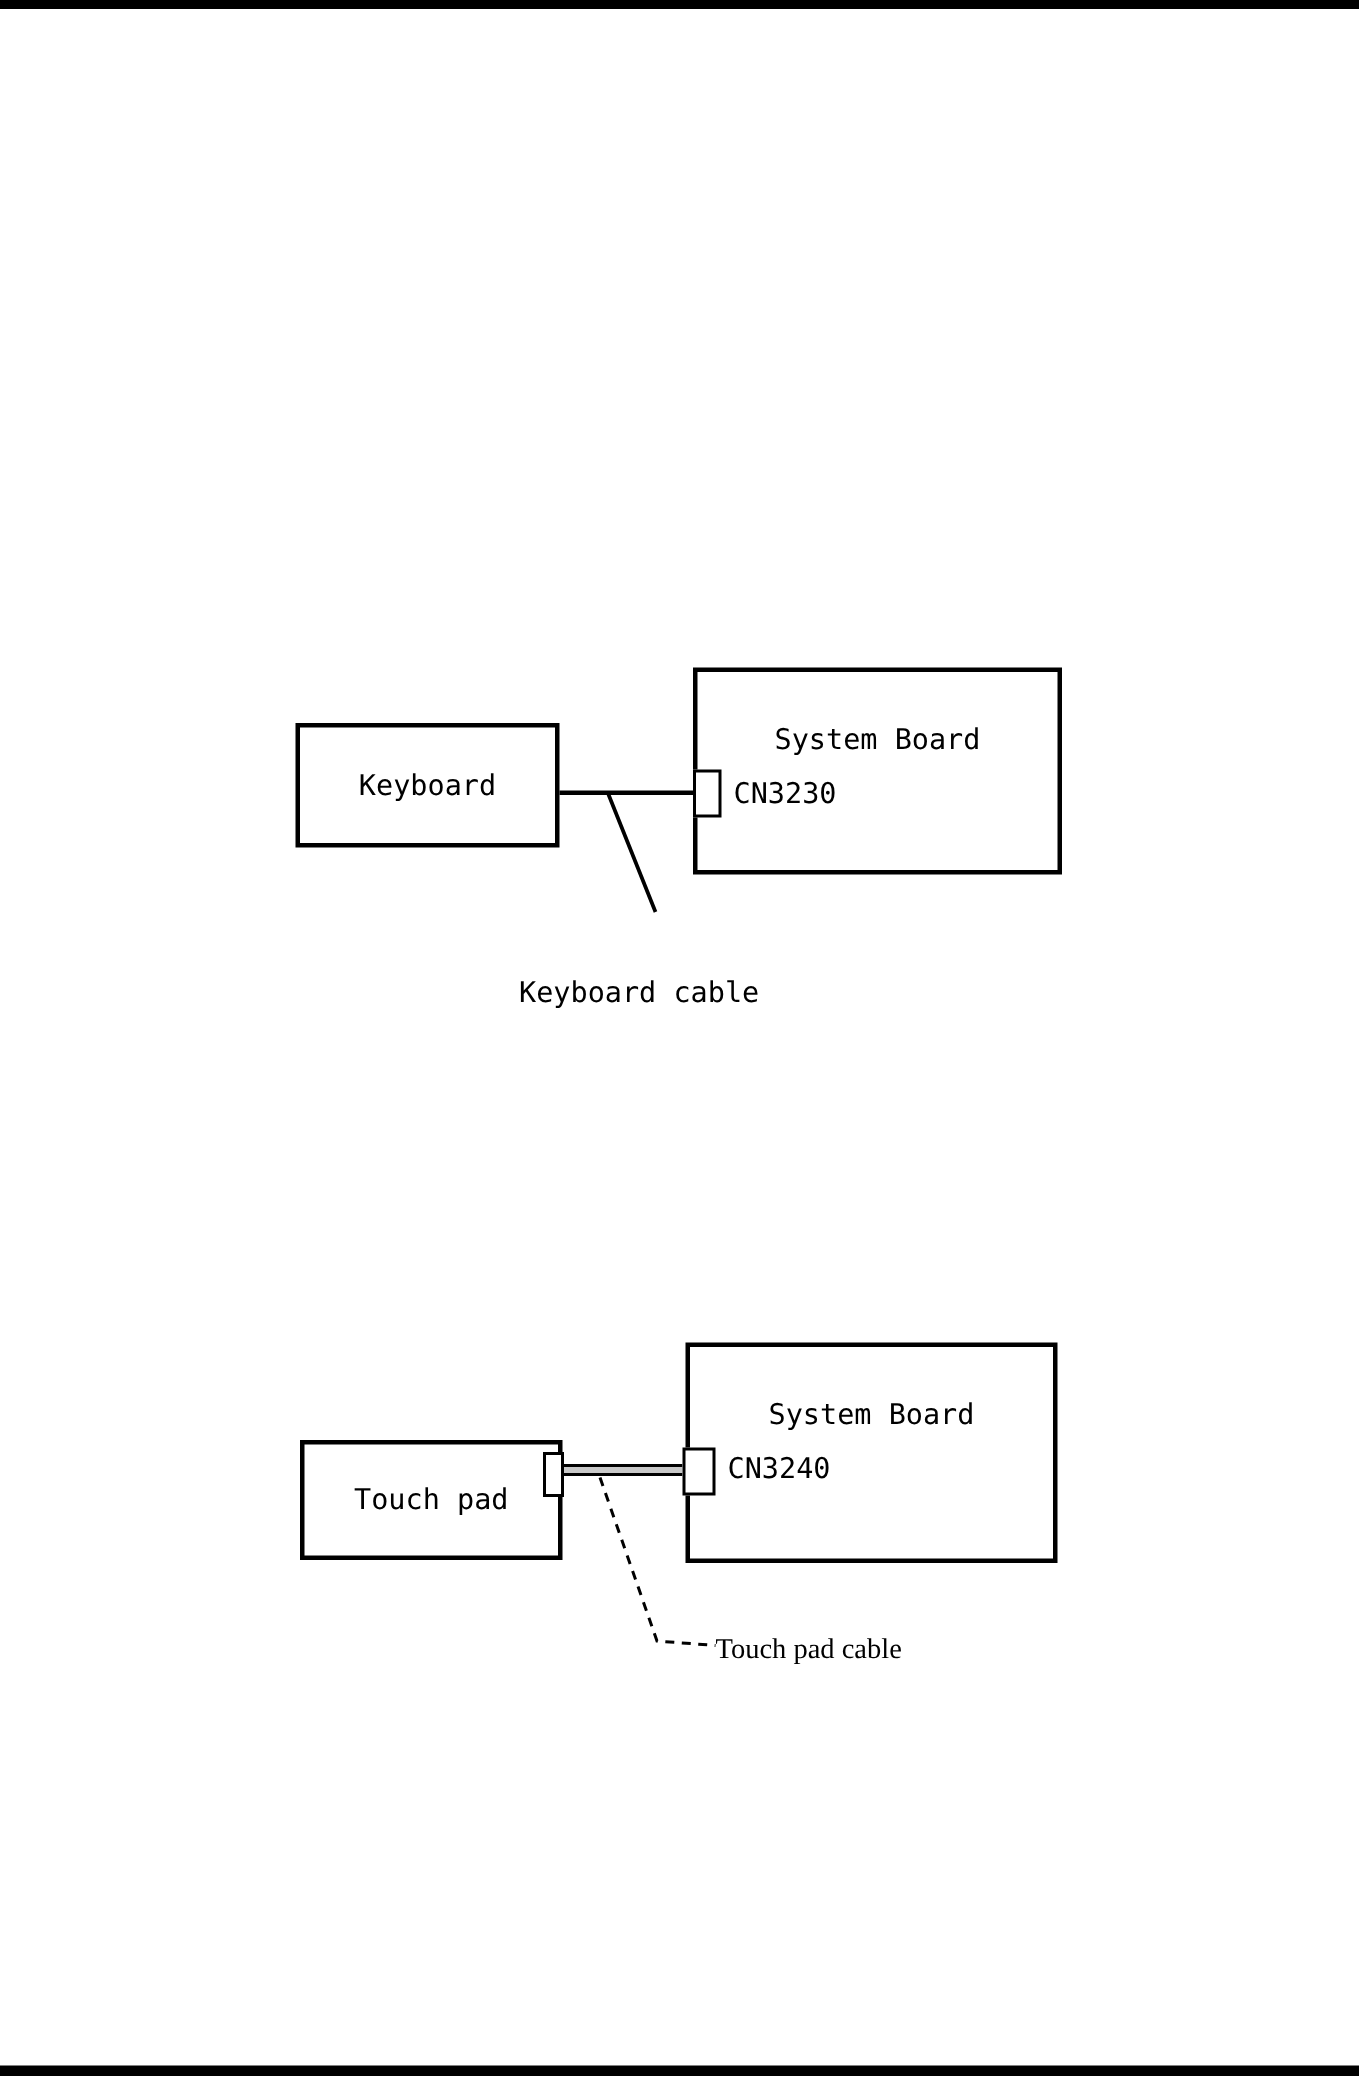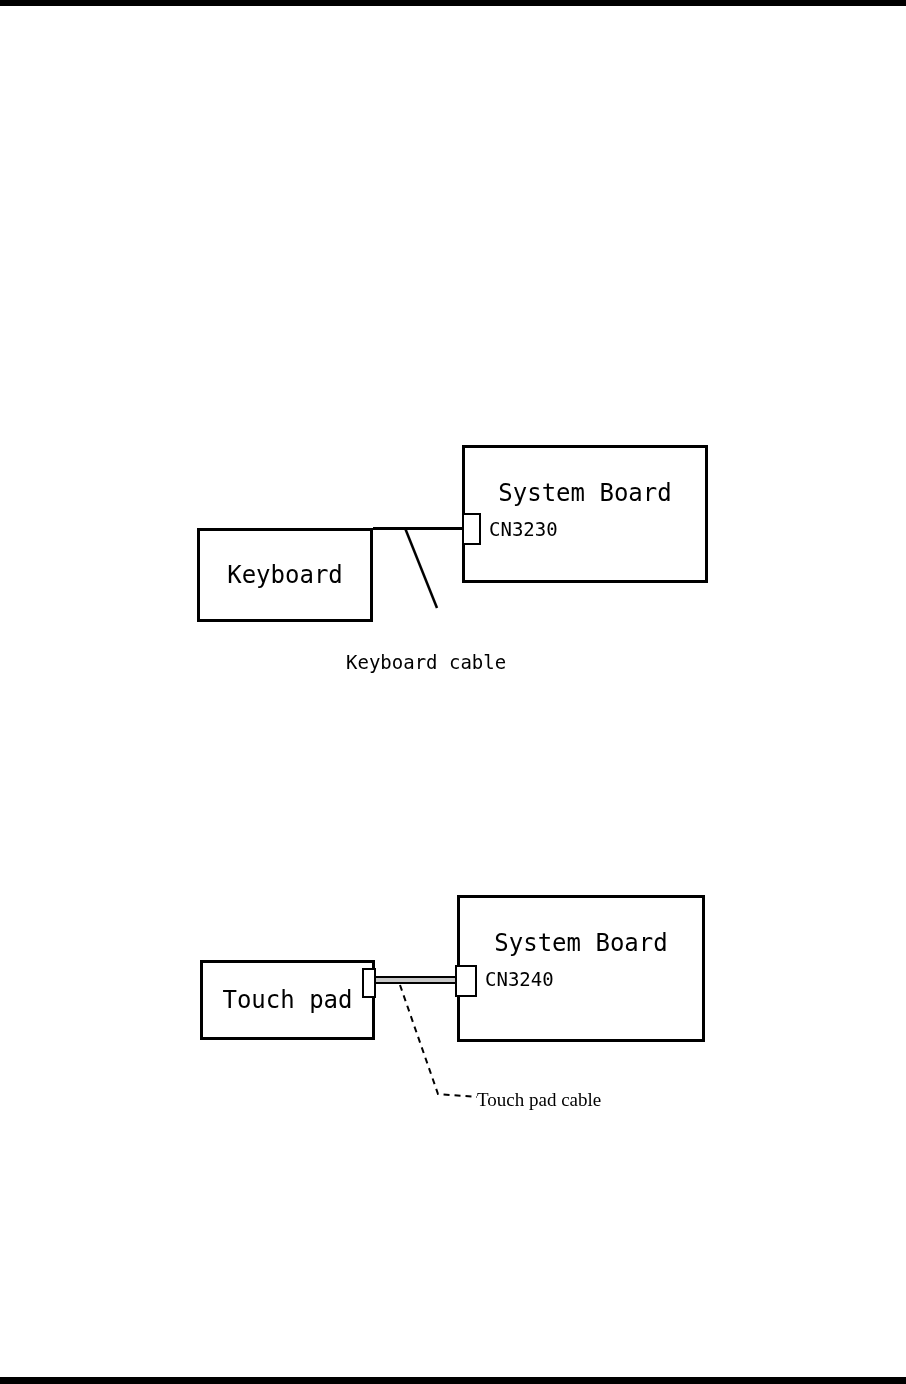--- a/index.html
+++ b/index.html
@@ -17,21 +17,21 @@
   .rule-bottom { top: 1377px; height: 7px; }
 
   .box {
     position: absolute;
     border: 3px solid var(--ink, #000000);
     background: #ffffff;
     box-sizing: border-box;
   }
   .device-box { display: flex; align-items: center; justify-content: center; }
 
-  .label { font-size: 24px; line-height: 24px; white-space: pre; }
+  .label { font-size: 19px; line-height: 24px; white-space: pre; }
   .board-label { position: absolute; left: 0; right: 0; top: 33px; text-align: center; }
 
   .connector {
     position: absolute;
     border: 2px solid var(--ink, #000000);
     background: #ffffff;
     box-sizing: border-box;
     z-index: 2;
   }
   .conn-label, .cable-label {
@@ -53,21 +53,21 @@
   svg.overlay { position: absolute; left: 0; top: 0; pointer-events: none; z-index: 1; }
 </style>
 </head>
 <body>
 
 <div class="page">
 
   <div class="rule rule-top"></div>
 
   <section>
-    <div class="box device-box" style="left:197px; top:482px; width:176px; height:94px;margin-top:46px;">
+    <div class="box device-box" style="left:197px; top:482px; width:176px; height:83px;">
       <span class="label">Keyboard</span>
     </div>
 
     <div class="box" style="left:462px; top:445px; width:246px; height:138px;">
       <div class="label board-label">System Board</div>
     </div>
 
     <div class="hline" style="left:373px; top:527px; width:89px; height:3px;"></div>
 
     <div class="connector" style="left:462px; top:513px; width:19px; height:32px;"></div>

